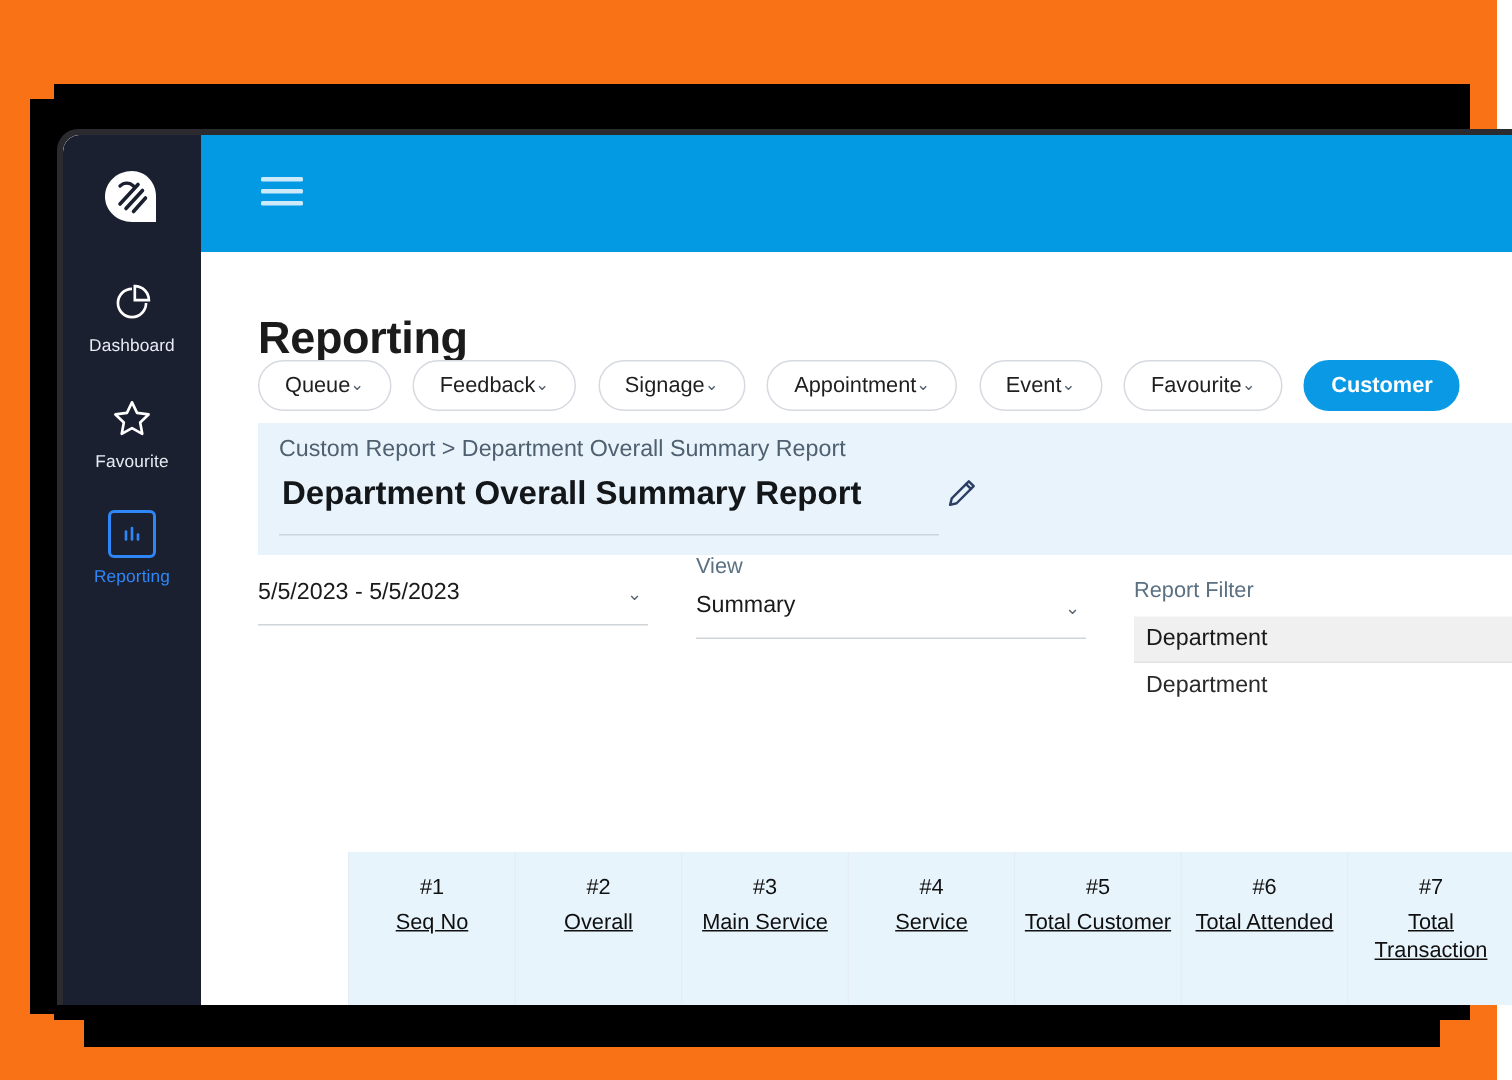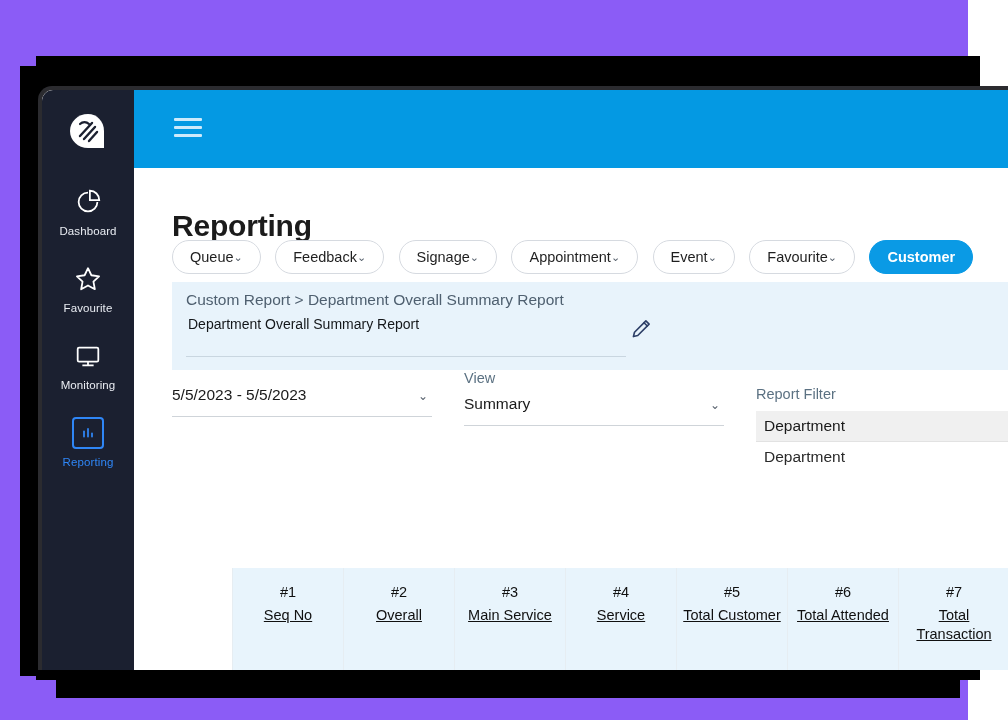--- a/index.html
+++ b/index.html
@@ -5,21 +5,22 @@
   html, body {
     margin: 0; padding: 0;
     width: 1008px; height: 720px;
     background: #ffffff;
     font-family: "Liberation Sans", sans-serif;
     overflow: hidden;
   }
   #stage {
     position: relative;
     width: 968px; height: 720px;
-    background: #8b5cf6;
+    background: #f97316;
+    padding-left: 30px;
   }
 
   
   .slab { position: absolute; background: #000000; }
   .slab-a { left: 20px;  top: 66px;  width: 960px; height: 610px; }
   .slab-b { left: 36px;  top: 56px;  width: 944px; height: 624px; }
   .slab-c { left: 56px;  top: 680px; width: 904px; height: 18px; }
 
   
   #frame {
@@ -136,21 +137,21 @@
     position: absolute; left: 38px; top: 114px;
     width: 836px; height: 88px;
     background: #e8f3fb;
   }
   #breadcrumb {
     position: absolute; left: 14px; top: 9px;
     font-size: 15.5px; color: #4f6070;
   }
   #report-name {
     position: absolute; left: 16px; top: 34px;
-    font-size: 14px; font-weight: 400; color: #14171a;
+    font-size: 22px; font-weight: 700; color: #14171a;
   }
   #edit-pencil {
     position: absolute; left: 456px; top: 34px;
     width: 26px; height: 26px; cursor: pointer;
   }
   #banner-rule {
     position: absolute; left: 14px; top: 74px;
     width: 440px; height: 1px; background: #c9d6e0;
   }
 
@@ -255,30 +256,20 @@
 
           <a class="nav-item">
             <span class="nav-icon">
               <svg viewBox="0 0 32 32" width="30" height="30" fill="none" stroke="#ffffff" stroke-width="1.9" stroke-linejoin="round">
                 <path d="M16 4.5l3.6 7.5 8.2 1.1-6 5.7 1.5 8.1-7.3-4-7.3 4 1.5-8.1-6-5.7 8.2-1.1z"></path>
               </svg>
             </span>
             <span class="nav-label">Favourite</span>
           </a>
 
-          <a class="nav-item">
-            <span class="nav-icon">
-              <svg viewBox="0 0 32 32" width="30" height="30" fill="none" stroke="#ffffff" stroke-width="1.9">
-                <rect x="5" y="7" width="22" height="15" rx="1.5"></rect>
-                <line x1="16" y1="22" x2="16" y2="26"></line>
-                <line x1="10" y1="26" x2="22" y2="26"></line>
-              </svg>
-            </span>
-            <span class="nav-label">Monitoring</span>
-          </a>
 
           <a class="nav-item active">
             <span class="nav-icon">
               <span class="boxed">
                 <svg viewBox="0 0 20 20" width="16" height="16" fill="none" stroke="#2f86f6" stroke-width="2.2" stroke-linecap="round">
                   <line x1="5" y1="14.5" x2="5" y2="8"></line>
                   <line x1="10" y1="14.5" x2="10" y2="5"></line>
                   <line x1="15" y1="14.5" x2="15" y2="10.5"></line>
                 </svg>
               </span>

